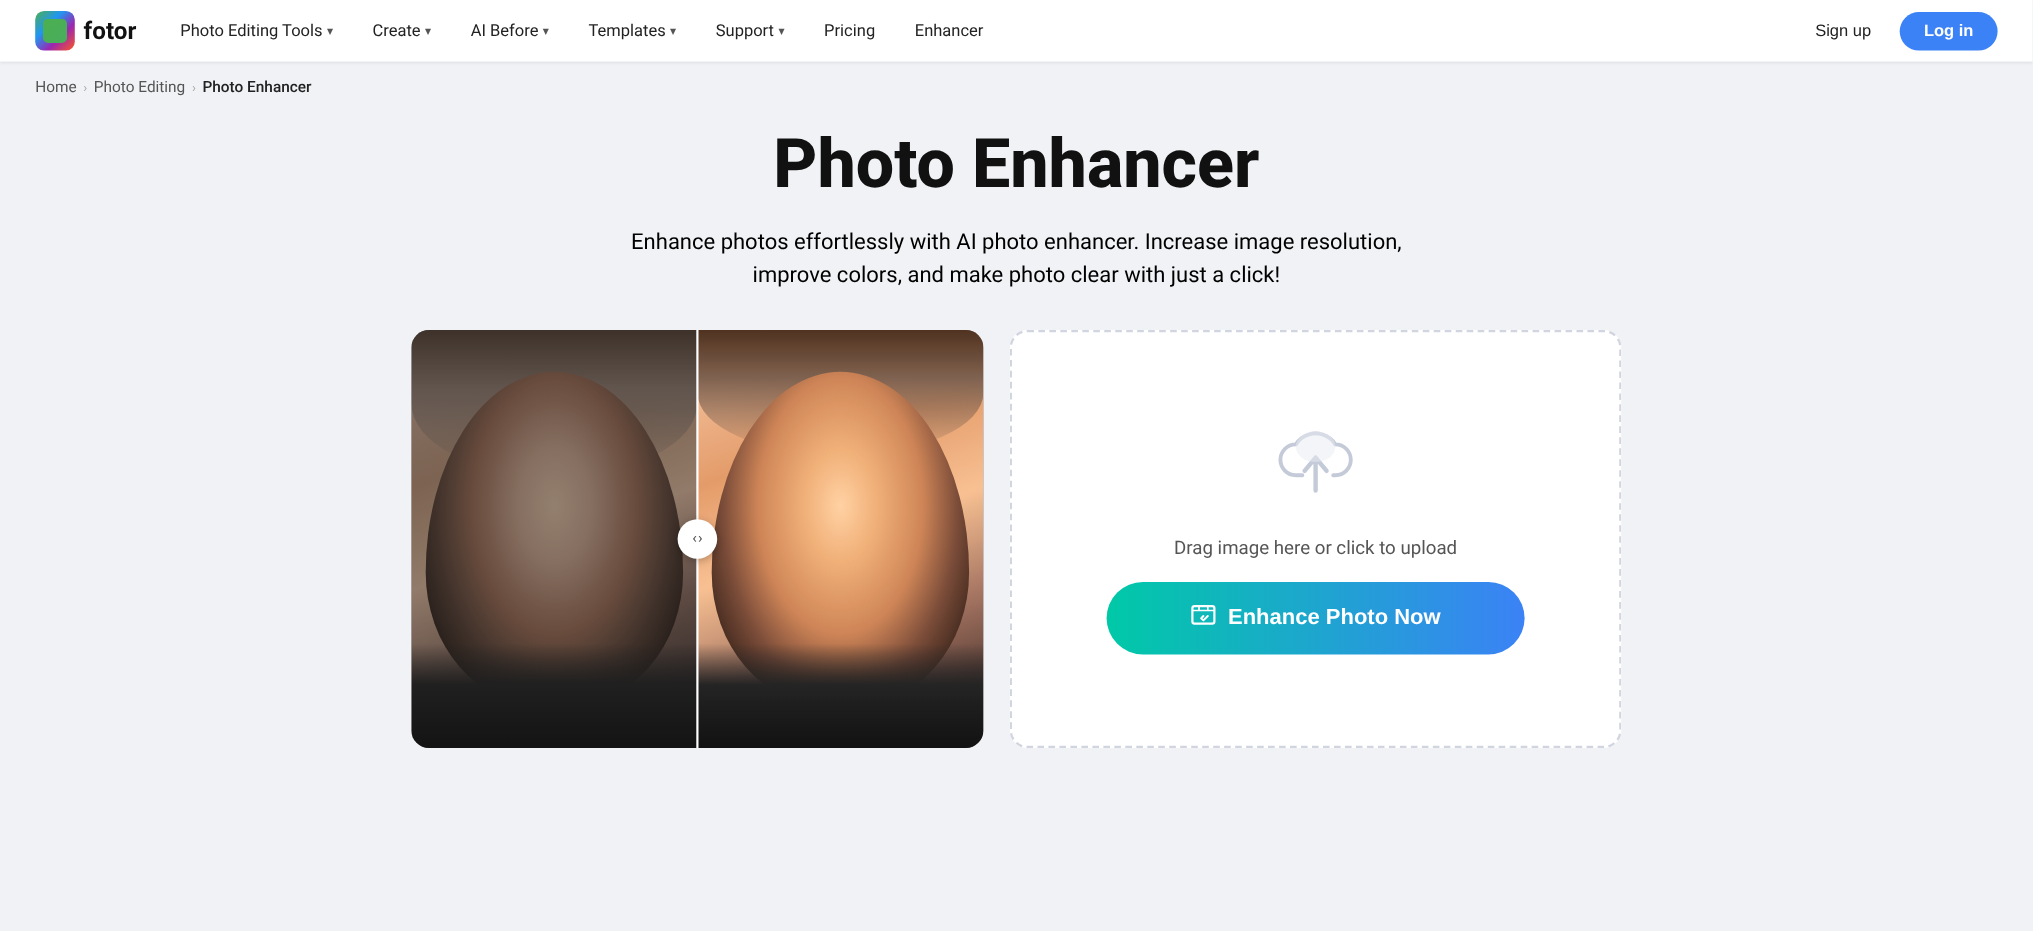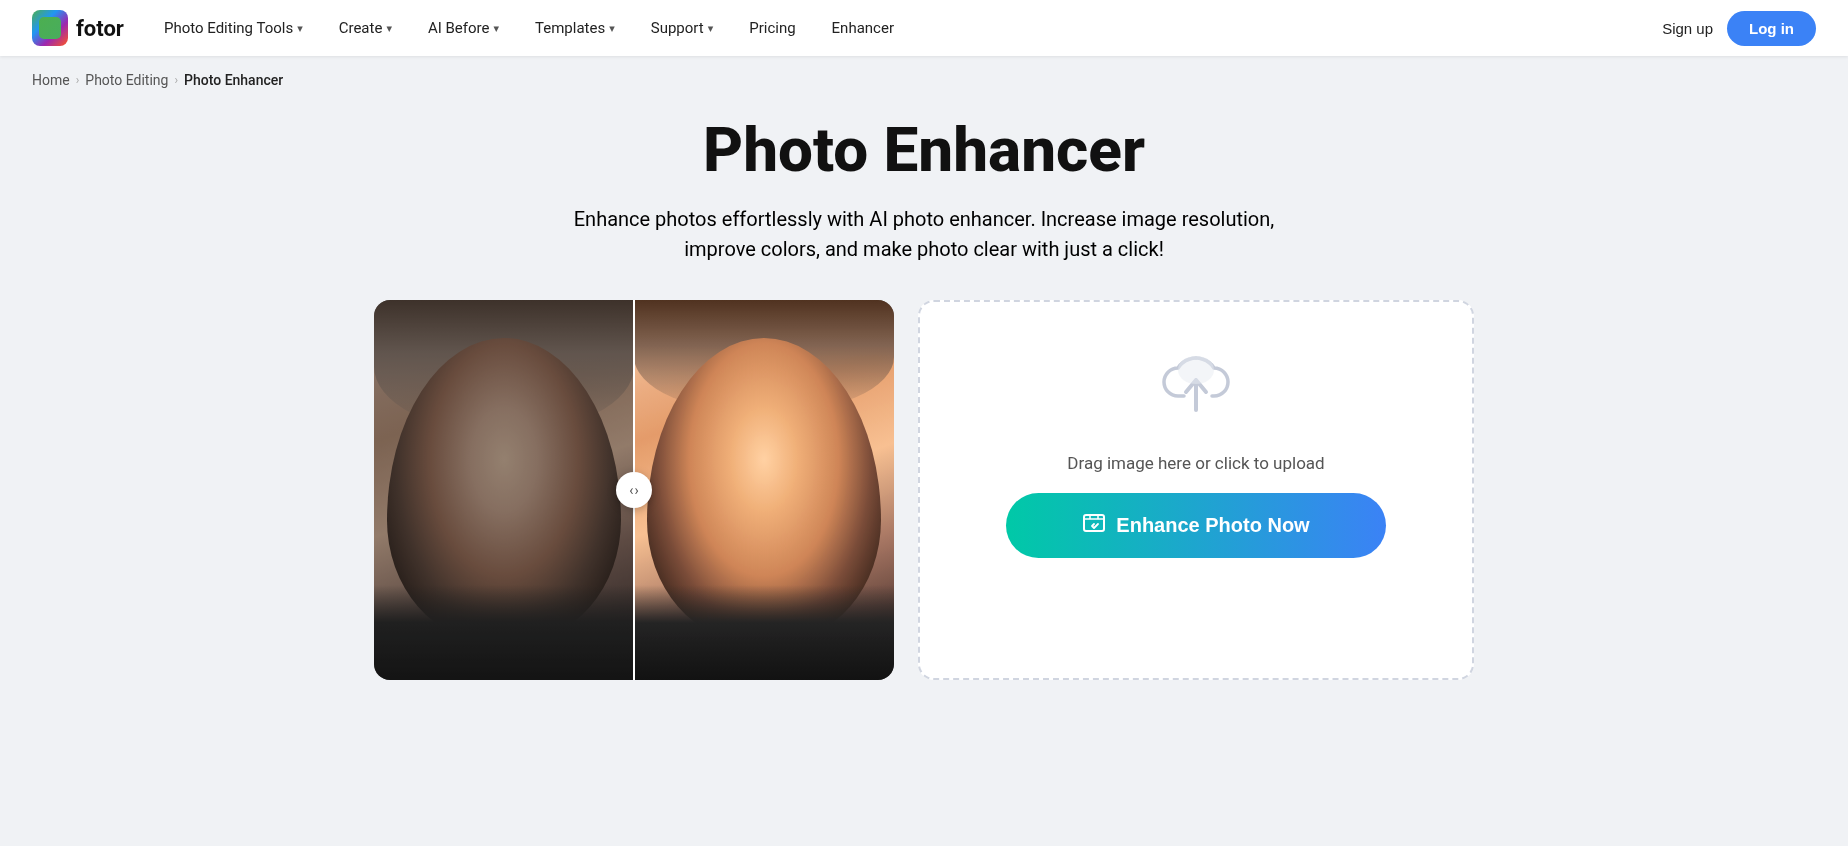--- a/index.html
+++ b/index.html
@@ -61,20 +61,21 @@
       border-radius: 6px;
       white-space: nowrap;
     }
     .nav-chevron {
       font-size: 11px;
       color: #555;
     }
     .nav-right {
       display: flex;
       align-items: center;
+      gap: 12px;
       justify-content: flex-end;
     }
     .btn-signup {
       background: transparent;
       border: none;
       font-size: 15px;
       color: #222;
       cursor: pointer;
       padding: 8px 14px;
       border-radius: 6px;
@@ -302,21 +303,21 @@
 
     
     .upload-panel {
       flex: 1;
       background: #fff;
       border-radius: 16px;
       border: 2px dashed #d0d5e0;
       display: flex;
       flex-direction: column;
       align-items: center;
-      justify-content: flex-start;
+      justify-content: center;
       padding: 48px 32px;
       min-height: 380px;
       gap: 20px;
     }
     .upload-icon {
       color: #c0c8d8;
       font-size: 64px;
       line-height: 1;
     }
     .upload-text {

